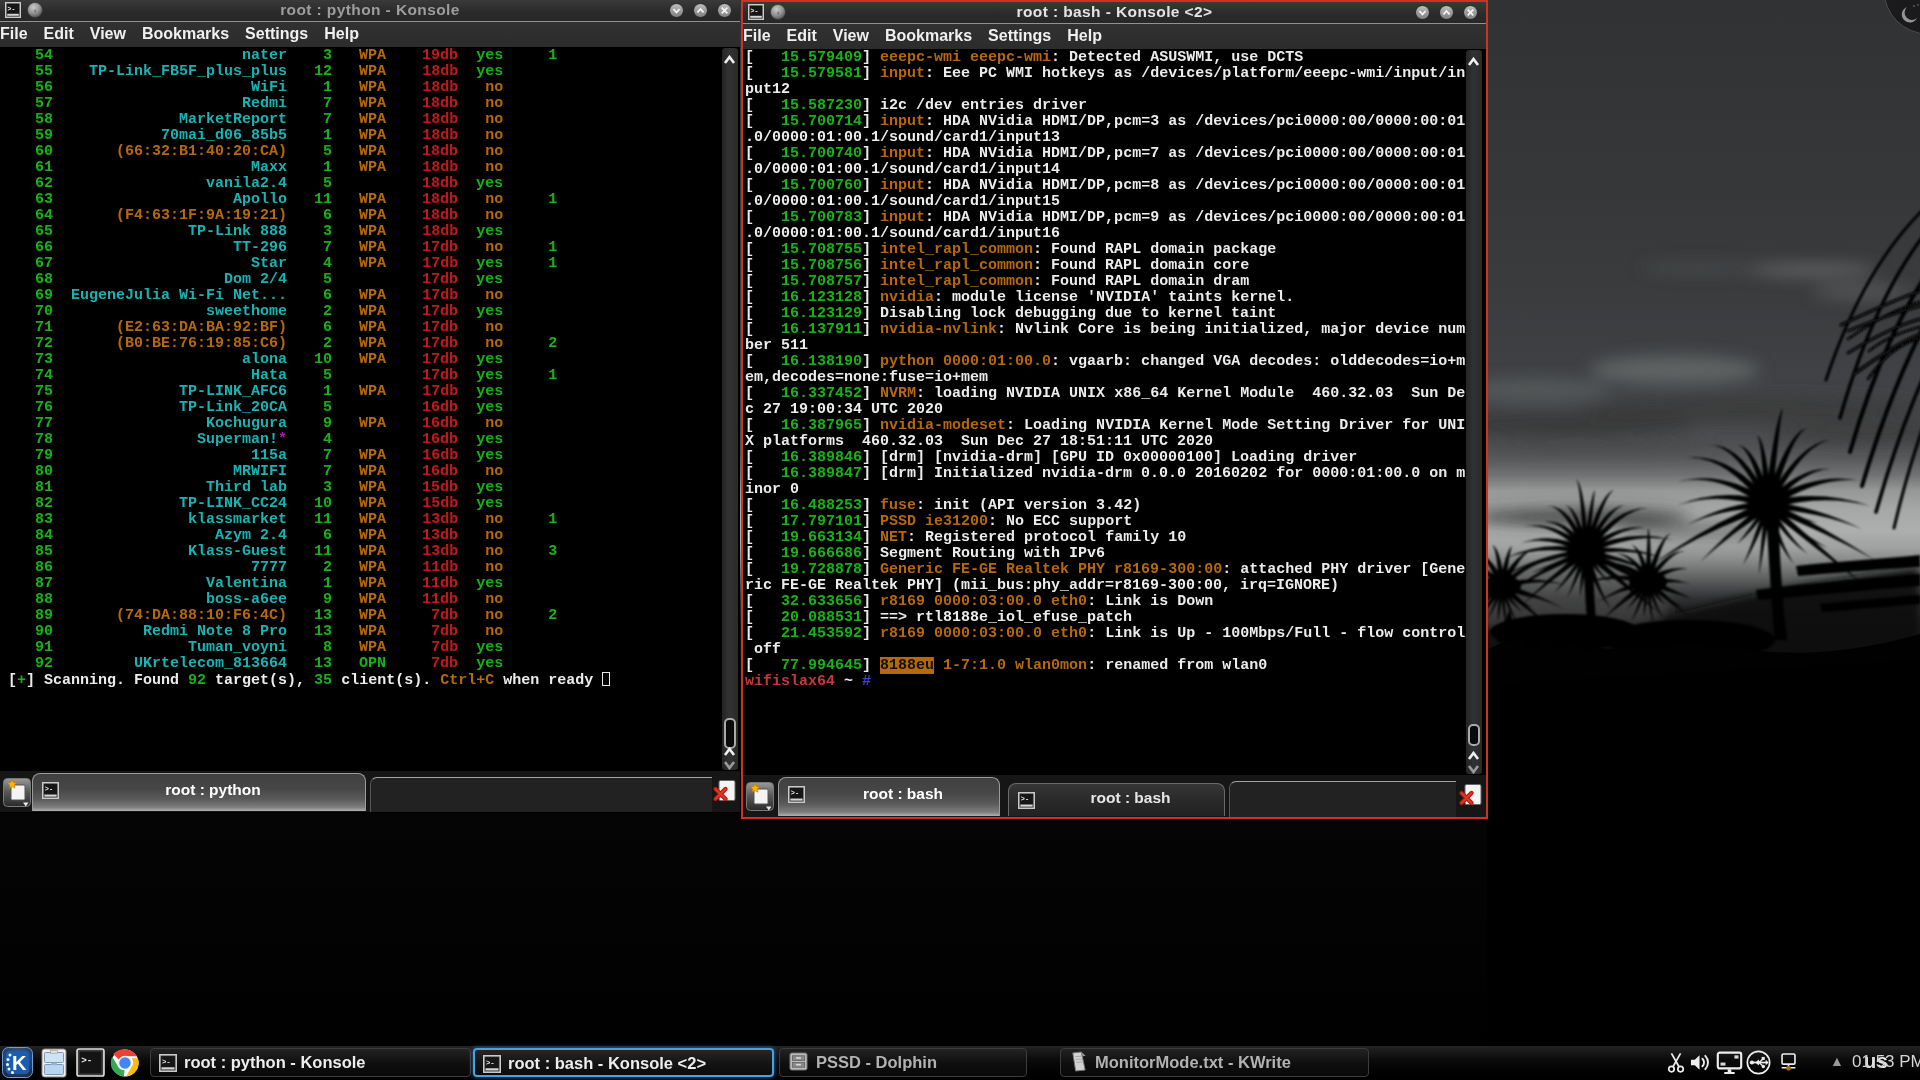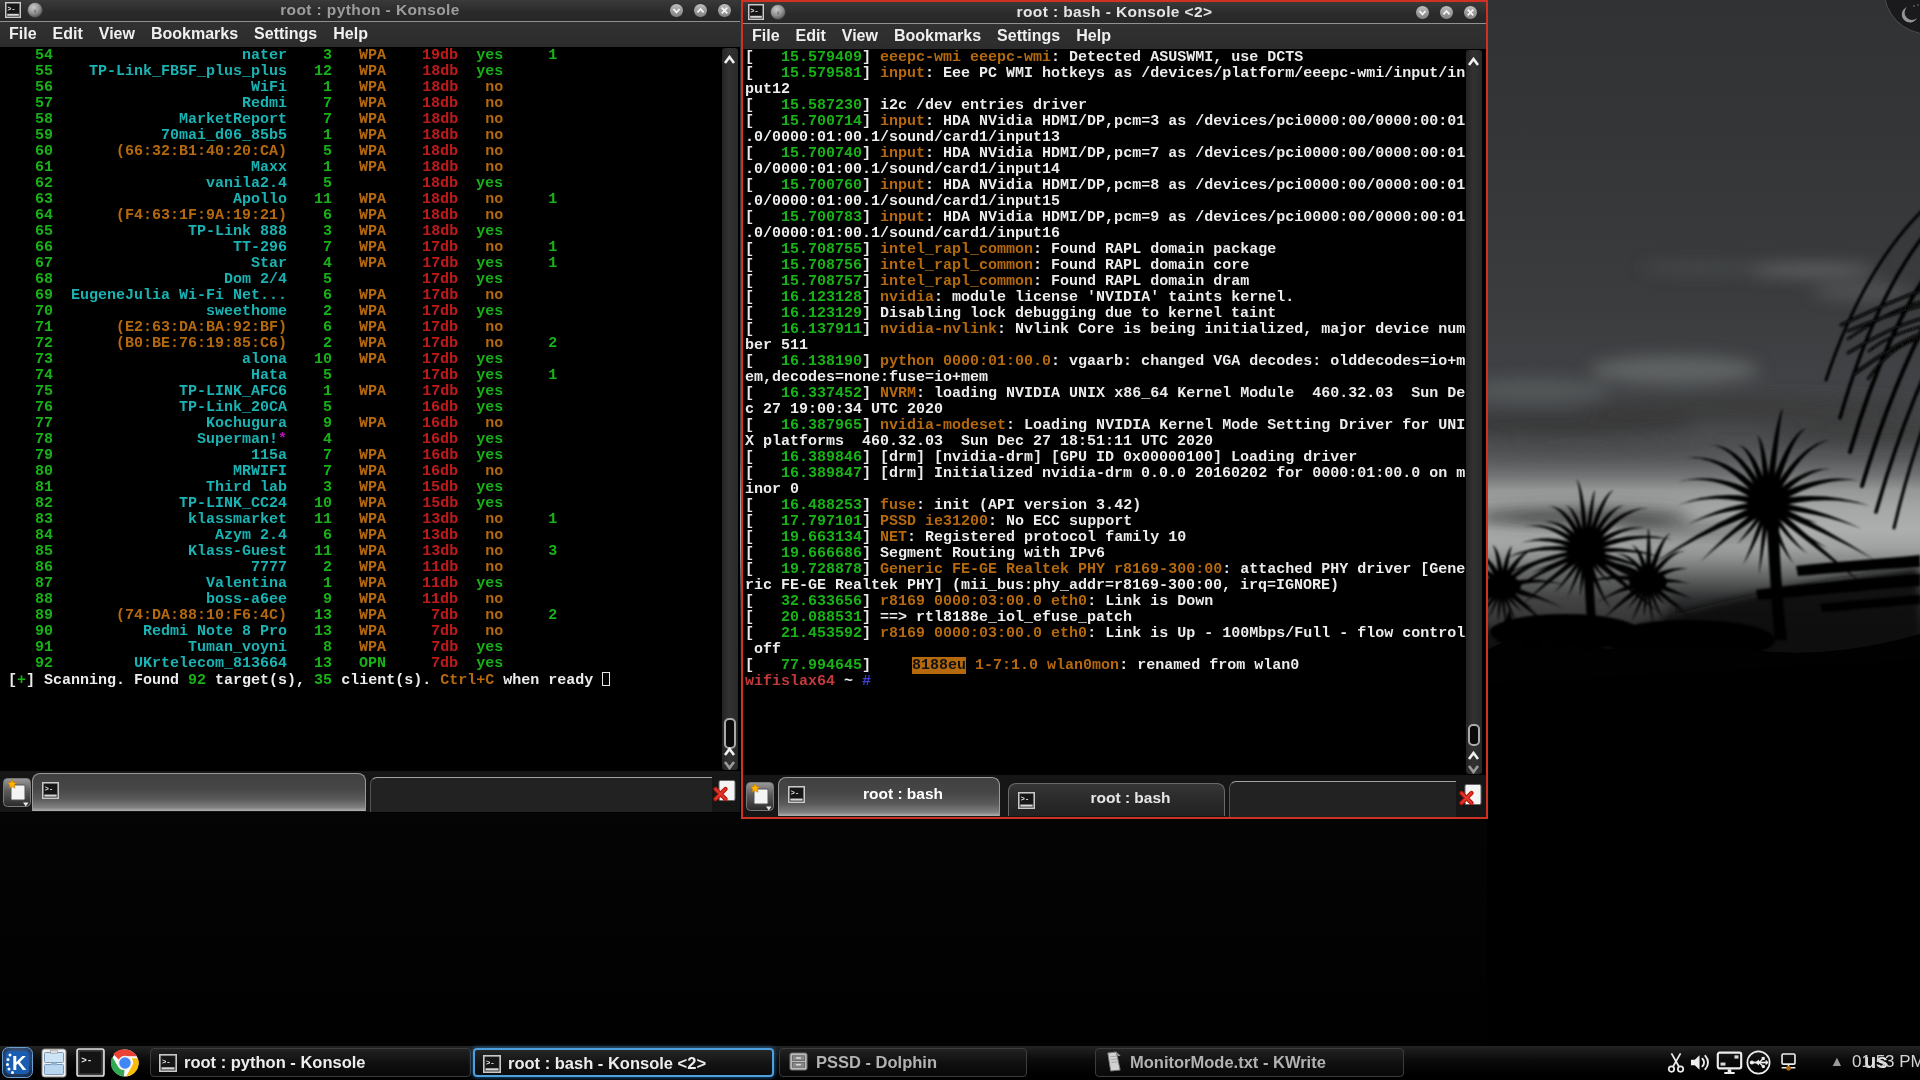--- a/index.html
+++ b/index.html
@@ -1,27 +1,27 @@
 <!DOCTYPE html>
 <html><head><meta charset="utf-8"><style>
 * { margin:0; padding:0; box-sizing:border-box; }
 html,body { width:1920px; height:1080px; background:#000; overflow:hidden; font-family:"Liberation Sans", sans-serif; }
 .win { position:absolute; background:#000; }
 .tbar { position:relative; background:linear-gradient(180deg,#3a3a3a,#2b2b2b 55%,#272727); border-bottom:1px solid #919191; }
 .ttxt { position:absolute; left:0; right:0; top:1px; text-align:center; font-size:15.5px; font-weight:bold; letter-spacing:0.4px; }
 .btns { position:absolute; right:8px; top:3px; }
 .btns span { display:inline-block; margin-left:9px; width:15px; height:15px; }
-.mbar { position:relative; height:25px; background:linear-gradient(180deg,#313131,#2c2c2c); color:#f0f0f0; font-size:16px; font-weight:bold; padding-left:9px; line-height:24px; }
+.mbar { position:relative; height:25px; background:linear-gradient(180deg,#313131,#2c2c2c); color:#f0f0f0; font-size:16px; font-weight:bold; line-height:24px; }
 .mbar span { margin-right:16px; }
 .term { position:relative; background:#000; overflow:hidden; }
 .code { font-family:"Liberation Mono", monospace; font-size:15px; line-height:16px; font-weight:bold; color:#ececec; }
 .code i { font-style:normal; }
 i.g { color:#17b217; } i.c { color:#1ab2b2; } i.r { color:#c01a1a; } i.y { color:#b5690e; }
 i.m { color:#b218b2; } i.w { color:#ececec; } i.b { color:#4040d8; }
-i.hl { color:#111; background:#b5690e;margin-left:32px; }
+i.hl { color:#111; background:#b5690e; }
 i.pr { color:#c23a3a; }
 b.cur { display:inline-block; width:8px; height:14px; border:1.5px solid #e8e8e8; vertical-align:-2px; }
 .sbar { position:relative; width:16px; background:linear-gradient(90deg,#242424,#323232 45%,#2a2a2a); border-radius:3px; }
 .sarrow { position:absolute; left:1px; width:13px; height:11px; }
 .sthumb { position:absolute; left:2px; width:12px; border:2px solid #aaa; border-radius:5px; background:#0a0a0a; }
 .tabbar { position:relative; background:#161616; }
 .ntb { position:absolute; left:3px; top:7px; }
 .ctb { position:absolute; right:3px; top:7px; }
 .tab { position:absolute; top:2px; bottom:1px; border:1px solid #9a9a9a; border-bottom:none; border-radius:8px 8px 0 0;
  background:linear-gradient(180deg,#404040,#474747 40%,#5a5a5a 68%,#7e7e7e 90%,#b0b0b0 100%); color:#fff; font-size:15.5px; font-weight:bold; }
@@ -355,20 +355,21 @@
 <path d="M9 1.5 l1.5 2.9 3.2 .4 -2.3 2.2 .6 3.2 -3-1.6 -2.8 1.6 .5-3.2 -2.3-2.2 3.2-.4 z" fill="#ffb300" stroke="#b87400" stroke-width="0.6"></path>
 <path d="M20 24.5 l5.5 0 -2.7 4 z" fill="#e8e8e8"></path>
 </svg></div>
 <div class="tab act" style="left:32px;width:334px">
 <div style="position:absolute;left:9px;top:8px;width:17px;height:17px"><svg width="17" height="17" viewBox="0 0 16 16" style="">
 <rect x="0.7" y="0.7" width="14.6" height="14.6" fill="#2e2e2e" stroke="#c9c9c9" stroke-width="1.4"></rect>
 <rect x="2" y="2" width="12" height="12" fill="#161616"></rect>
 <rect x="2.2" y="11.8" width="11.6" height="2" fill="#d6d6d6"></rect>
 <text x="2.6" y="8.8" font-family="Liberation Mono" font-size="6.5" font-weight="bold" fill="#e8e8e8">&gt;-</text>
 </svg></div>
+<span class="tlbl">root : python</span>
       </div>
 <div class="tabrest" style="left:370px;right:28px"></div>
 <div class="ctb"><svg width="25" height="27" viewBox="0 0 25 27">
 <rect x="7" y="2.5" width="16" height="20" rx="1.5" fill="#f4f4f4" stroke="#666"></rect>
 <path d="M3.5 11 L13.5 21 M13.5 11 L3.5 21" stroke="#b8150a" stroke-width="4.4" stroke-linecap="round"></path>
 <path d="M3.5 11 L13.5 21 M13.5 11 L3.5 21" stroke="#e0372c" stroke-width="2" stroke-linecap="round"></path>
 </svg></div>
 </div>
 </div>
 <div class="win" style="left:741px;top:0;width:747px;height:819px;border:2px solid #cf3222">
@@ -574,21 +575,21 @@
 <text x="2.6" y="8.8" font-family="Liberation Mono" font-size="6.5" font-weight="bold" fill="#e8e8e8">&gt;-</text>
 </svg></span><span style="color:#ededed">root : bash - Konsole &lt;2&gt;</span></div>
 <div class="tkb" style="left:779px;width:248px">
 <span class="tico"><svg width="21" height="21" viewBox="0 0 22 22">
 <rect x="2" y="2" width="18" height="18" rx="2" fill="#bdbdbd" stroke="#666"></rect>
 <rect x="4.5" y="5" width="13" height="5" fill="#8a8a8a" stroke="#555" stroke-width="0.7"></rect>
 <rect x="4.5" y="12" width="13" height="5" fill="#8a8a8a" stroke="#555" stroke-width="0.7"></rect>
 <rect x="8.5" y="6.5" width="5" height="1.6" fill="#ddd"></rect>
           <rect x="8.5" y="13.5" width="5" height="1.6" fill="#ddd"></rect>
 </svg></span><span style="color:#b2b2b2">PSSD - Dolphin</span></div>
-<div class="tkb" style="left:1095px;width:309px">
+<div class="tkb" style="left:1060px;width:309px">
 <span class="tico"><svg width="19" height="21" viewBox="0 0 20 22">
 <path d="M4 2 L13 1 L17 20 L7 21 Z" fill="#d2d2d2" stroke="#777"></path>
 <path d="M13 1 L14.5 5.5 L17.5 5 Z" fill="#9a9a9a"></path>
 <path d="M6.5 6 l7 -0.7 M7.2 9 l7 -0.7 M7.9 12 l7 -0.7" stroke="#999" stroke-width="0.8"></path>
 </svg></span><span style="color:#b2b2b2">MonitorMode.txt - KWrite</span></div>
 <div class="tray" style="left:1666px;top:5px"><svg width="20" height="23" viewBox="0 0 22 24">
 <g stroke="#ededed" stroke-width="1.9" fill="none">
 <path d="M6 2 L14.5 17"></path>
           <path d="M16 2 L7.5 17"></path>
 <circle cx="6" cy="19.2" r="3"></circle>

